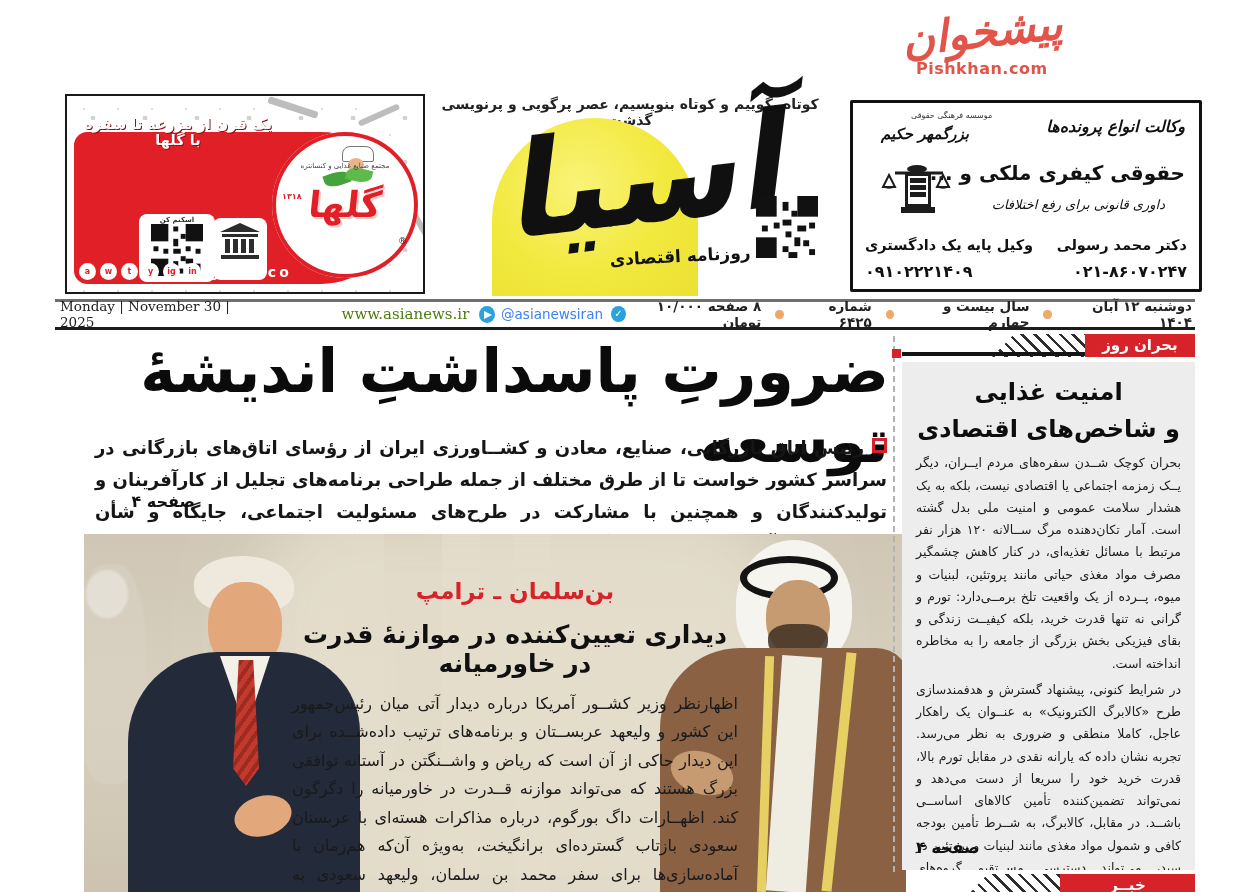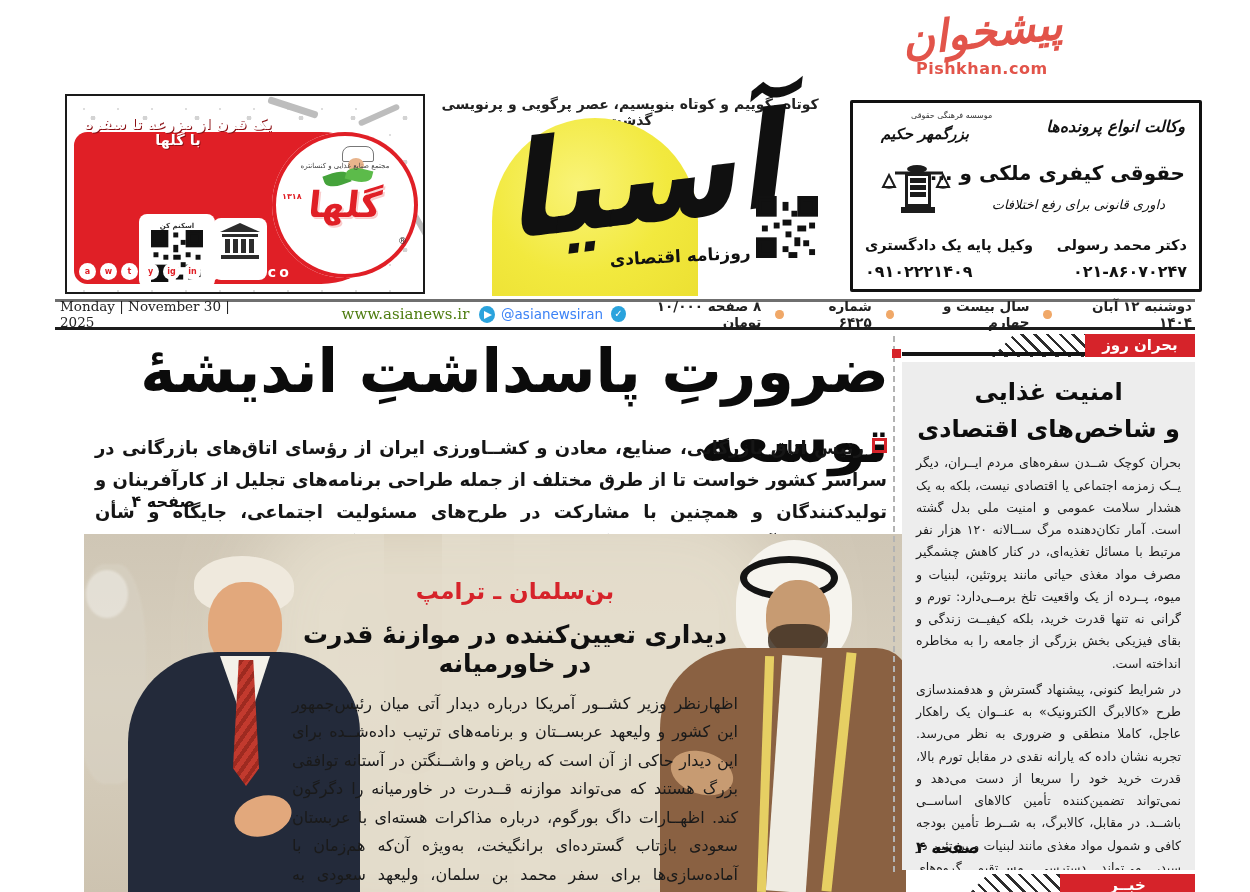--- a/index.html
+++ b/index.html
@@ -27,21 +27,21 @@
      border-radius:8px 8px 2px 2px;}
   .golha .chef-face{position:absolute;left:76px;top:26px;width:16px;height:14px;background:#e8b48c;border-radius:50%;}
   .golha .leaf{position:absolute;width:26px;height:14px;background:#3faezz;}
   .leaf1{left:52px;top:40px;background:#45a33b;border-radius:0 60% 0 60%;transform:rotate(-20deg);}
   .leaf2{left:74px;top:36px;background:#5cbb4a;border-radius:60% 0 60% 0;transform:rotate(15deg);}
   .golha .brand-tagline{position:absolute;left:8px;top:30px;width:130px;text-align:center;direction:rtl;font-size:7px;color:#444;}
   .golha .brand{position:absolute;left:16px;top:52px;width:114px;text-align:center;direction:rtl;color:#e01f26;
      font-size:36px;font-weight:bold;transform:skewX(-6deg);text-shadow:0 0 2px #fff,2px 2px 0 #f9c9c9;}
   .golha .brand-year{position:absolute;left:10px;top:60px;font-size:8px;color:#e01f26;font-weight:bold;}
   .golha .rmark{position:absolute;left:126px;top:104px;font-size:9px;color:#333;}
-  .golha .qrbox{position:absolute;left:72px;top:118px;width:76px;height:66px;background:#fff;border-radius:8px;text-align:center;padding-top:8px;}
+  .golha .qrbox{position:absolute;left:72px;top:118px;width:76px;height:66px;background:#fff;border-radius:8px;text-align:center;padding-top:2px;}
   .golha .qrbox .lbl{font-size:7px;color:#333;direction:rtl;font-weight:bold;}
   .golha .museumbox{position:absolute;left:146px;top:122px;width:54px;height:58px;background:#fff;border-radius:8px;text-align:center;padding-top:4px;}
   .golha .social{position:absolute;left:12px;bottom:12px;display:flex;align-items:center;gap:4px;direction:ltr;}
   .golha .social .sicon{width:17px;height:17px;border-radius:50%;background:#fff;color:#e01f26;font-size:8px;font-weight:bold;
      display:flex;align-items:center;justify-content:center;}
   .golha .social .handle{color:#fff;font-weight:bold;font-size:14px;letter-spacing:3px;margin-left:4px;}
 
   
   .tagline{left:428px;top:96px;width:404px;text-align:center;direction:rtl;font-size:14px;font-weight:bold;color:#222;}
   .sun{left:492px;top:118px;width:206px;height:178px;border-radius:50% 50% 0 0/58% 58% 0 0;

